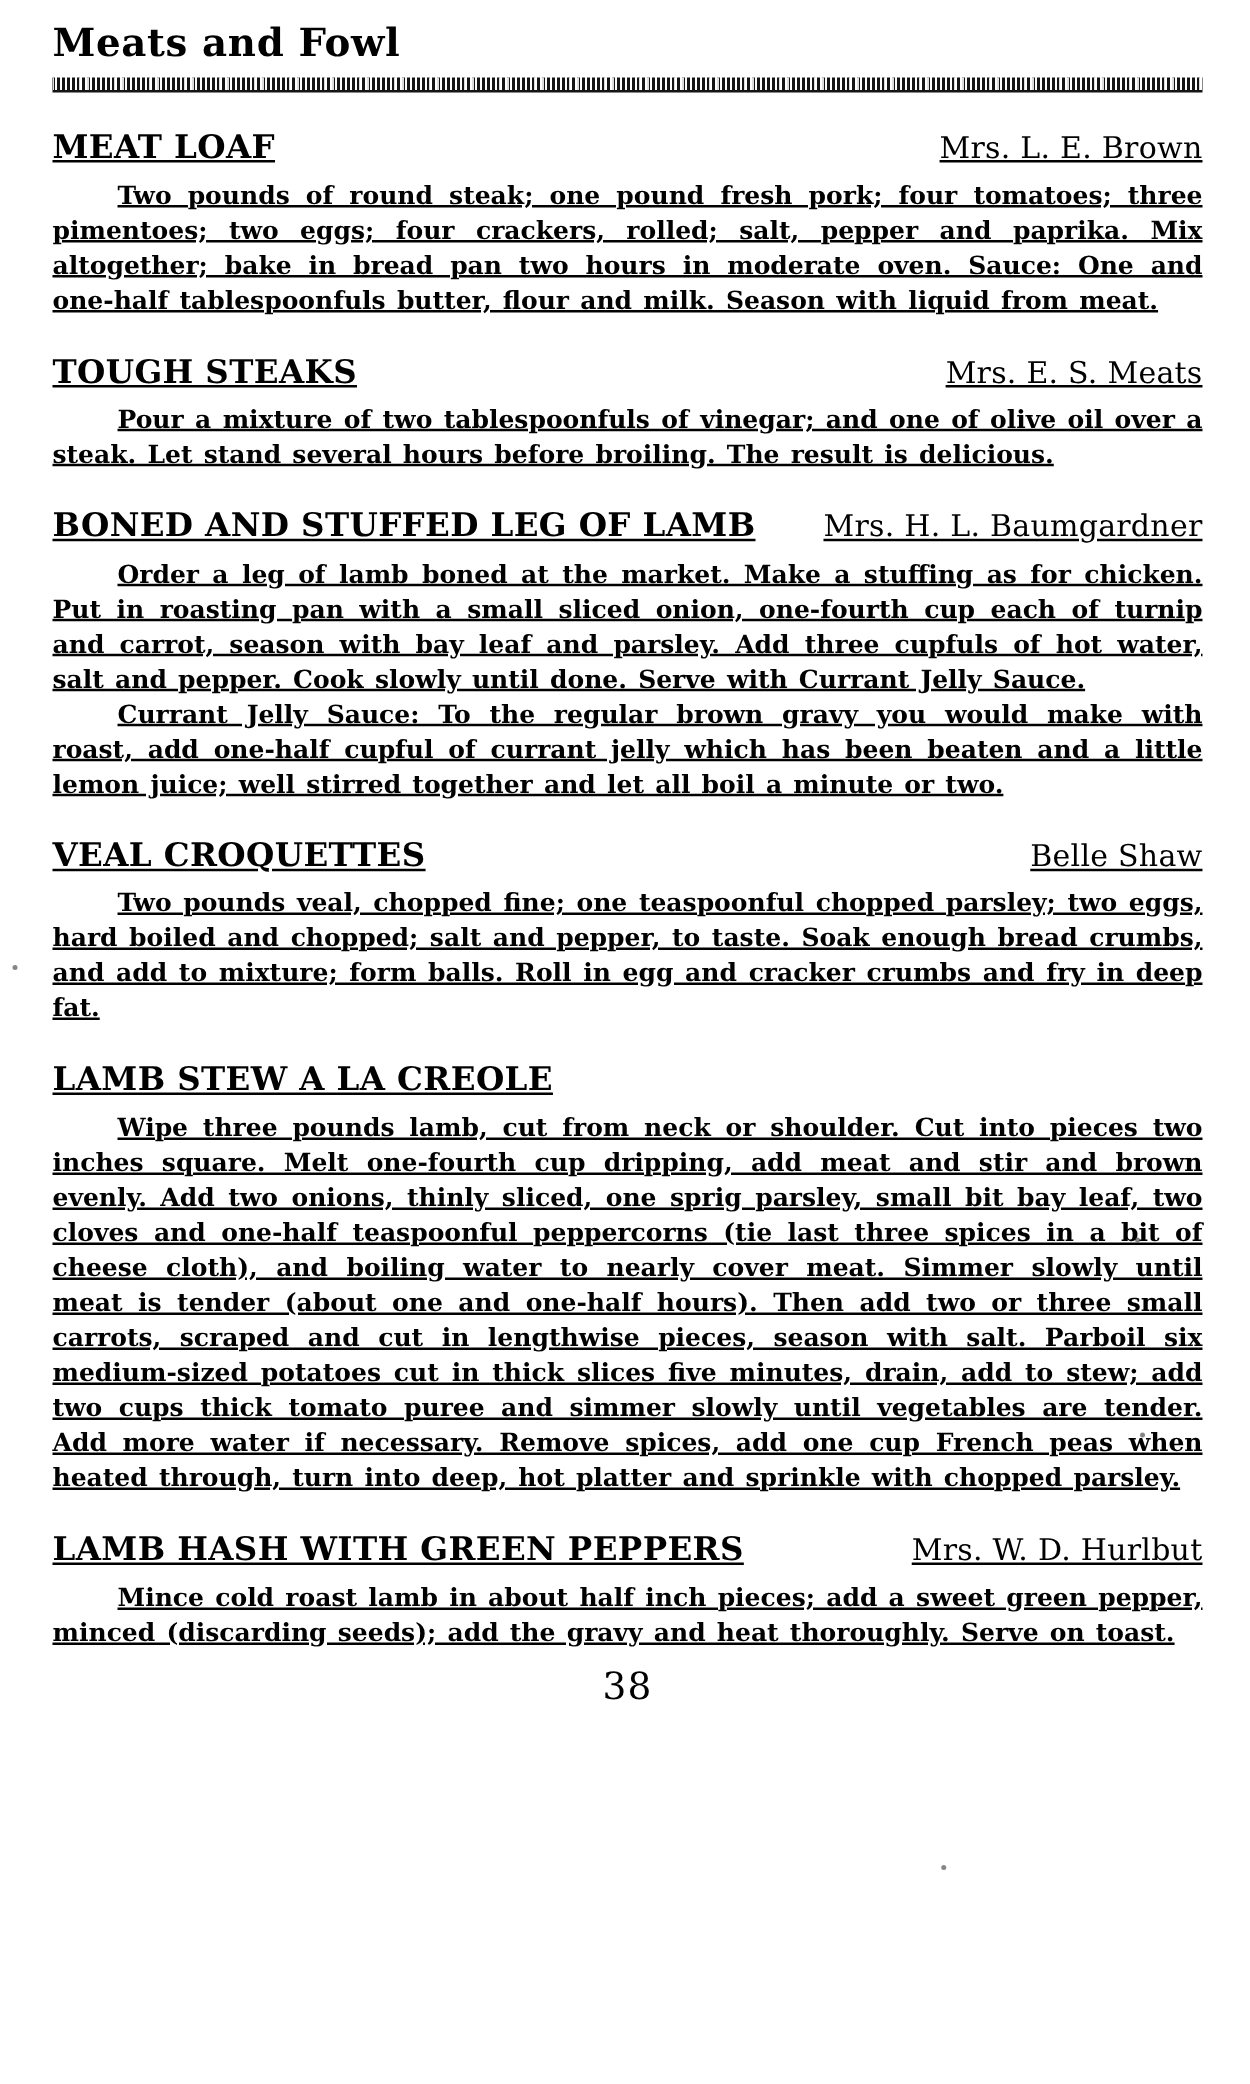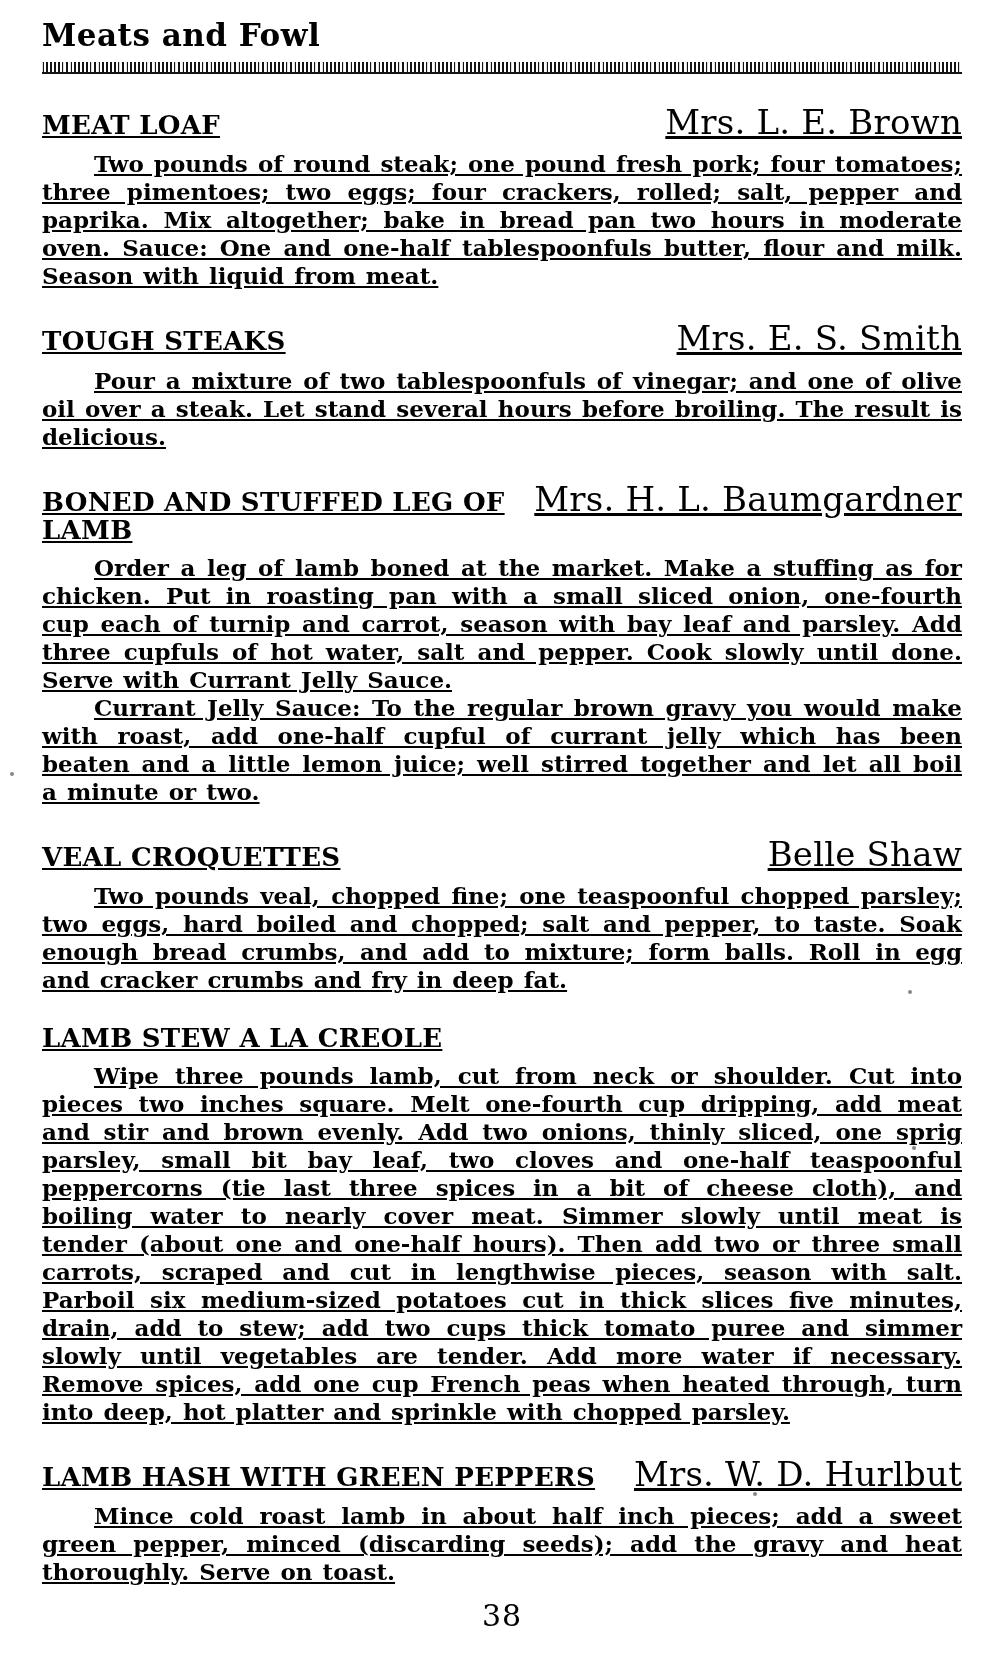--- a/index.html
+++ b/index.html
@@ -34,27 +34,27 @@
     display: flex;
     justify-content: space-between;
     align-items: baseline;
     font-size: 26px;
     font-weight: bold;
     letter-spacing: 0.3px;
     line-height: 1.1;
   }
   .recipe-contributor {
     font-weight: normal;
-    font-size: 34px;
+    font-size: 24px;
     letter-spacing: 0.2px;
     white-space: nowrap;
   }
   .recipe p {
     margin: 9px 0 0 0;
-    font-size: 23px;
+    font-size: 20px;
     line-height: 28px;
     font-weight: 600;
     text-align: justify;
     text-indent: 52px;
     word-spacing: 2px;
   }
   .recipe p + p { margin-top: 0; }
   .page-number {
     text-align: center;
     font-size: 30px;
@@ -83,21 +83,21 @@
     <div class="recipe-head">
       <span>MEAT LOAF</span>
       <span class="recipe-contributor">Mrs. L. E. Brown</span>
     </div>
     <p>Two pounds of round steak; one pound fresh pork; four tomatoes; three pimentoes; two eggs; four crackers, rolled; salt, pepper and paprika.  Mix altogether; bake in bread pan two hours in moderate oven.  Sauce:  One and one-half tablespoonfuls butter, flour and milk.  Season with liquid from meat.</p>
   </div>
 
   <div class="recipe">
     <div class="recipe-head">
       <span>TOUGH STEAKS</span>
-      <span class="recipe-contributor">Mrs. E. S. Smith</span>
+      <span class="recipe-contributor">Mrs. E. S. Meats</span>
     </div>
     <p>Pour a mixture of two tablespoonfuls of vinegar; and one of olive oil over a steak.  Let stand several hours before broiling.  The result is delicious.</p>
   </div>
 
   <div class="recipe">
     <div class="recipe-head">
       <span>BONED AND STUFFED LEG OF LAMB</span>
       <span class="recipe-contributor">Mrs. H. L. Baumgardner</span>
     </div>
     <p>Order a leg of lamb boned at the market.  Make a stuffing as for chicken.  Put in roasting pan with a small sliced onion, one-fourth cup each of turnip and carrot, season with bay leaf and parsley.  Add three cupfuls of hot water, salt and pepper.  Cook slowly until done.  Serve with Currant Jelly Sauce.</p>

